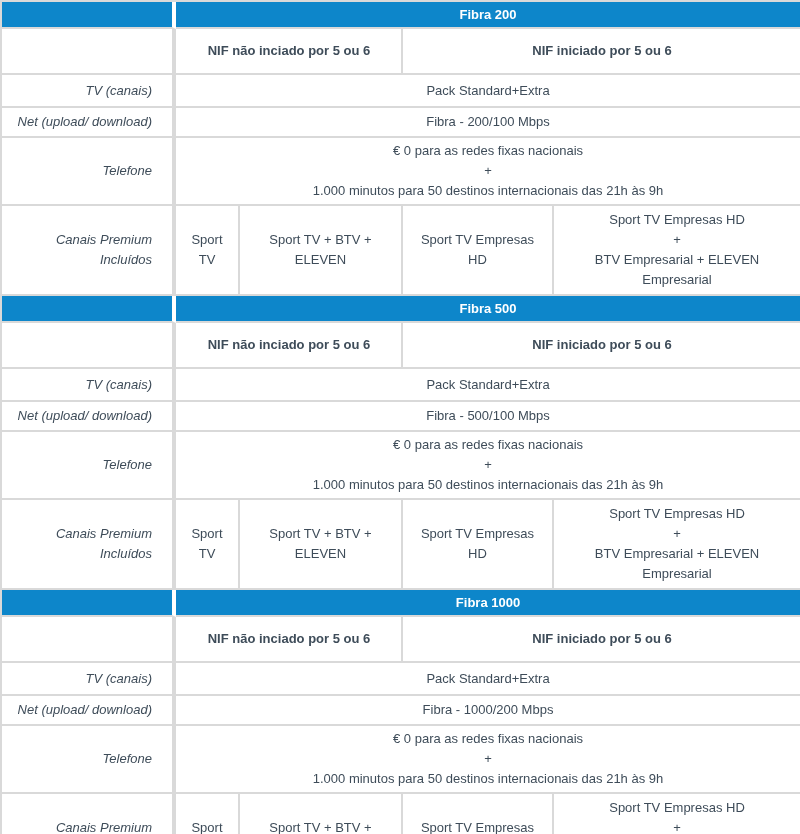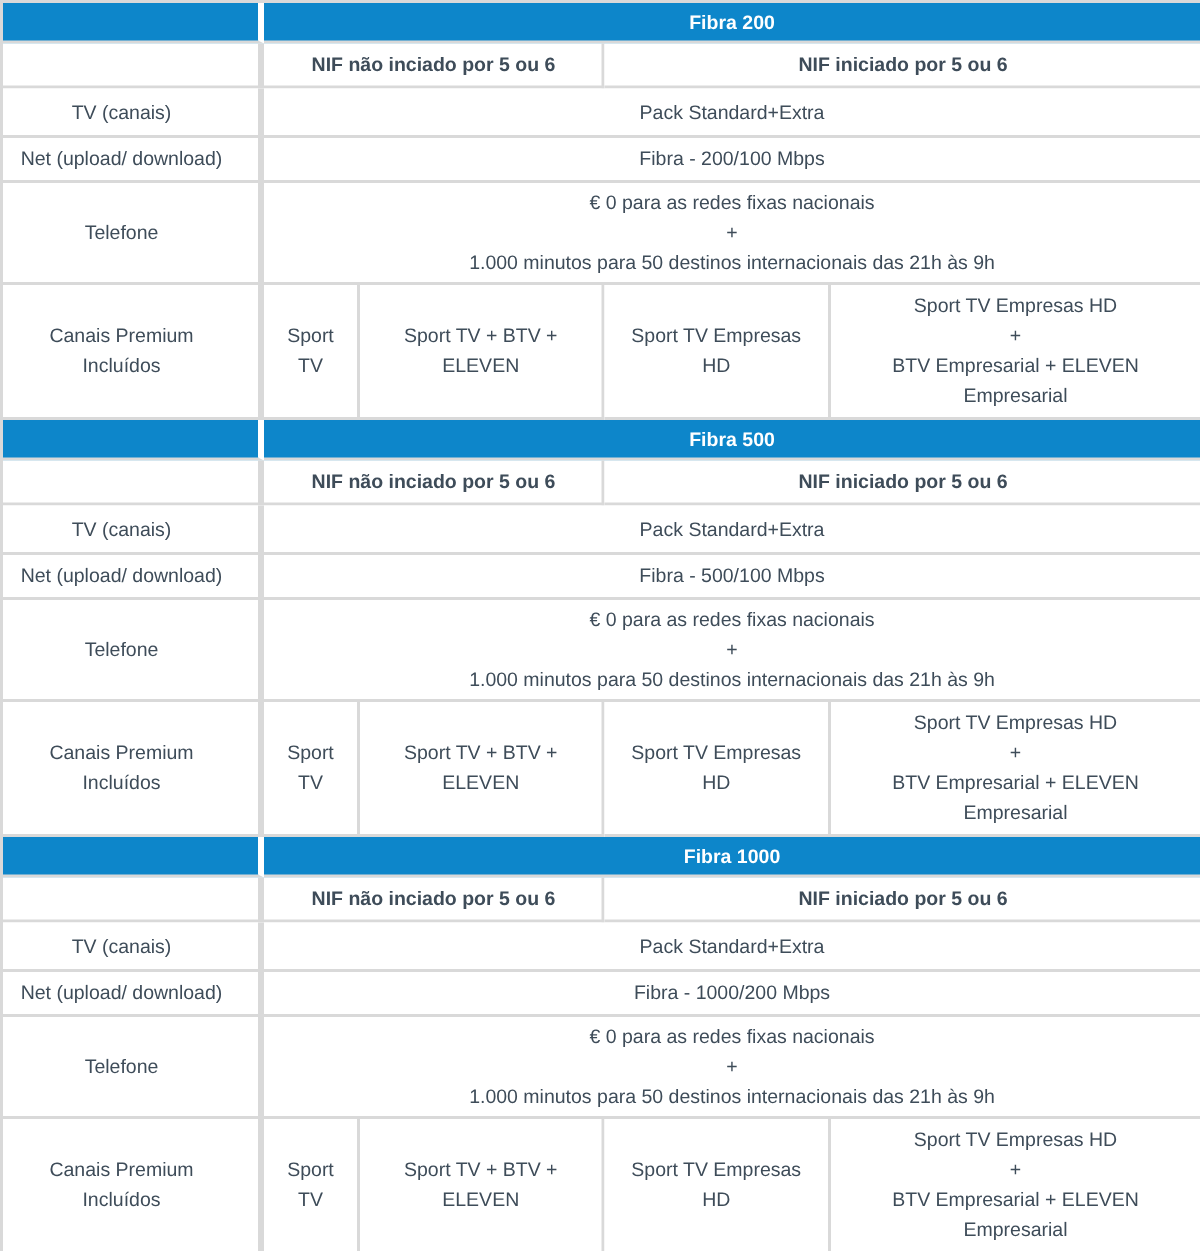--- a/index.html
+++ b/index.html
@@ -29,35 +29,36 @@
     border-right:2px solid var(--gray);
     border-bottom:2px solid var(--gray);
     background:#ffffff;
     text-align:center;
     vertical-align:middle;
     padding:3px 10px;
     overflow:hidden;
     word-wrap:break-word;
   }
   td.lbl{
-    text-align:center;
+    text-align:right;
     padding:3px 20px 3px 8px;
     border-right-width:4px;
+    font-style:italic;
   }
   tr.r-plan td{
     background:var(--blue);
     color:#ffffff;
     font-weight:bold;
     height:27px;
     line-height:16px;
   }
   tr.r-plan td.lbl{
     border-right-color:#ffffff;
   }
-  tr.r-nif td{height:30px;font-weight:bold;padding-left:11px;}
+  tr.r-nif td{height:46px;font-weight:bold;padding-left:11px;}
   tr.r-tv  td{height:33px;}
   tr.r-net td{height:30px;margin-top:43px;}
   tr.r-tel td{height:64px;}
   tr.r-prem td{height:90px;}
 </style>
 </head>
 <body>
 
 <div class="wrap">
 <table class="plans">

